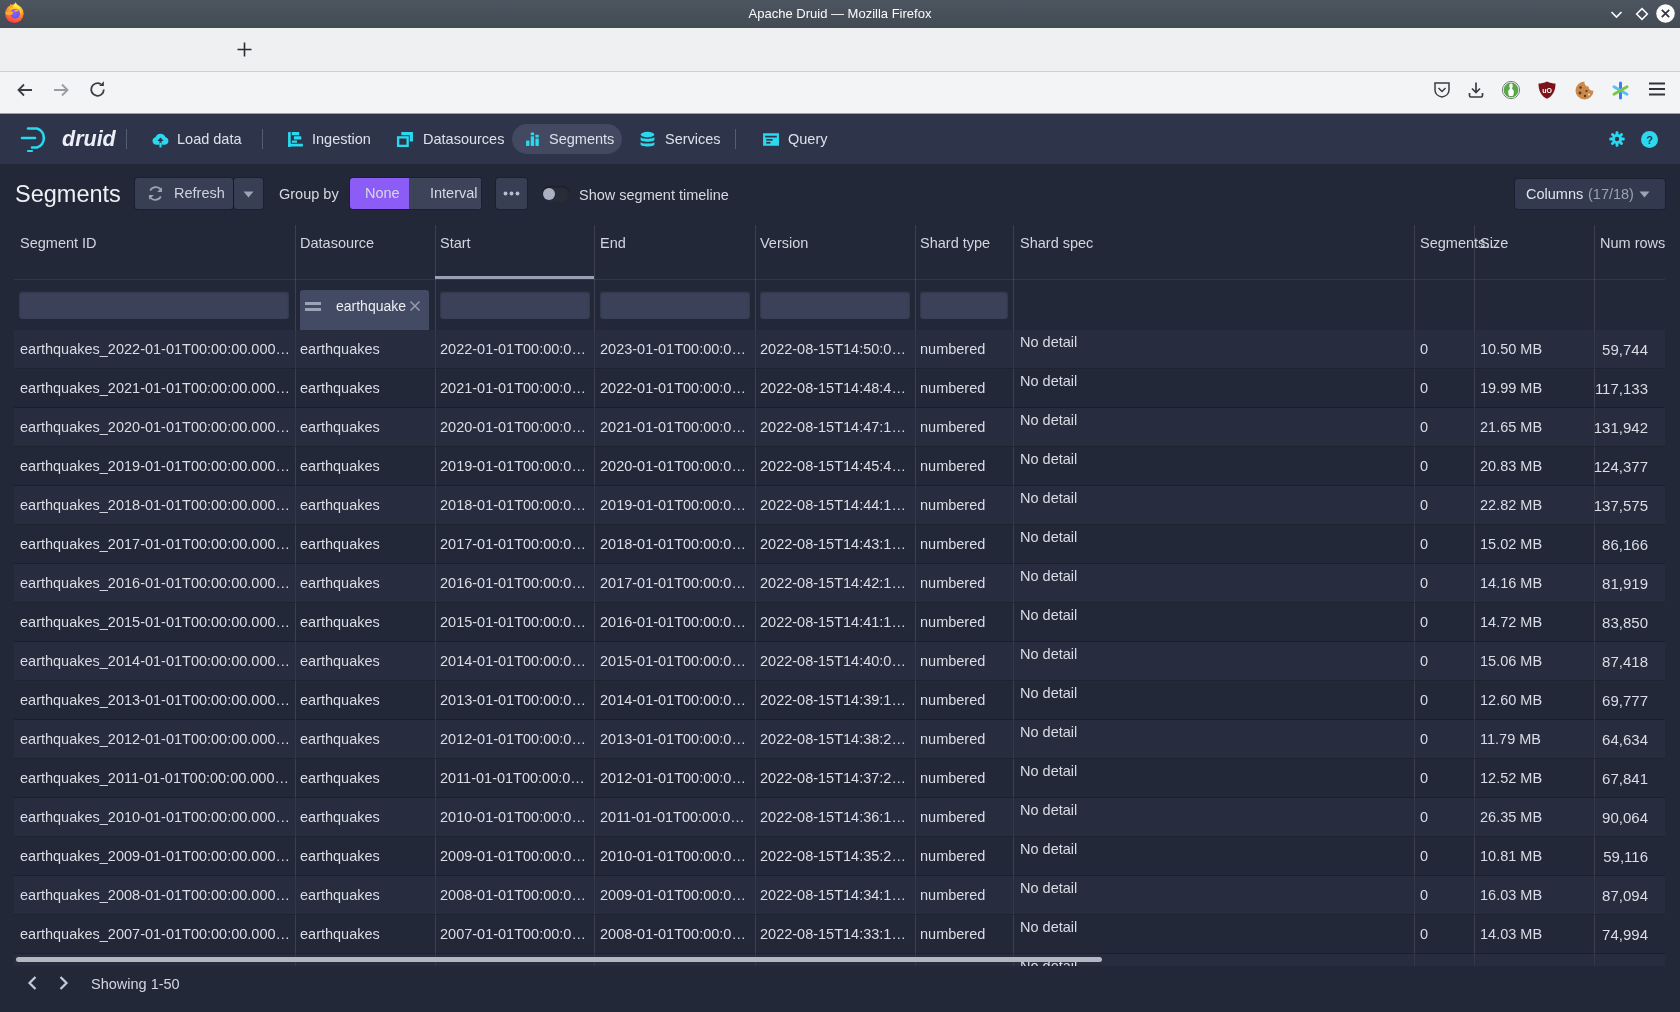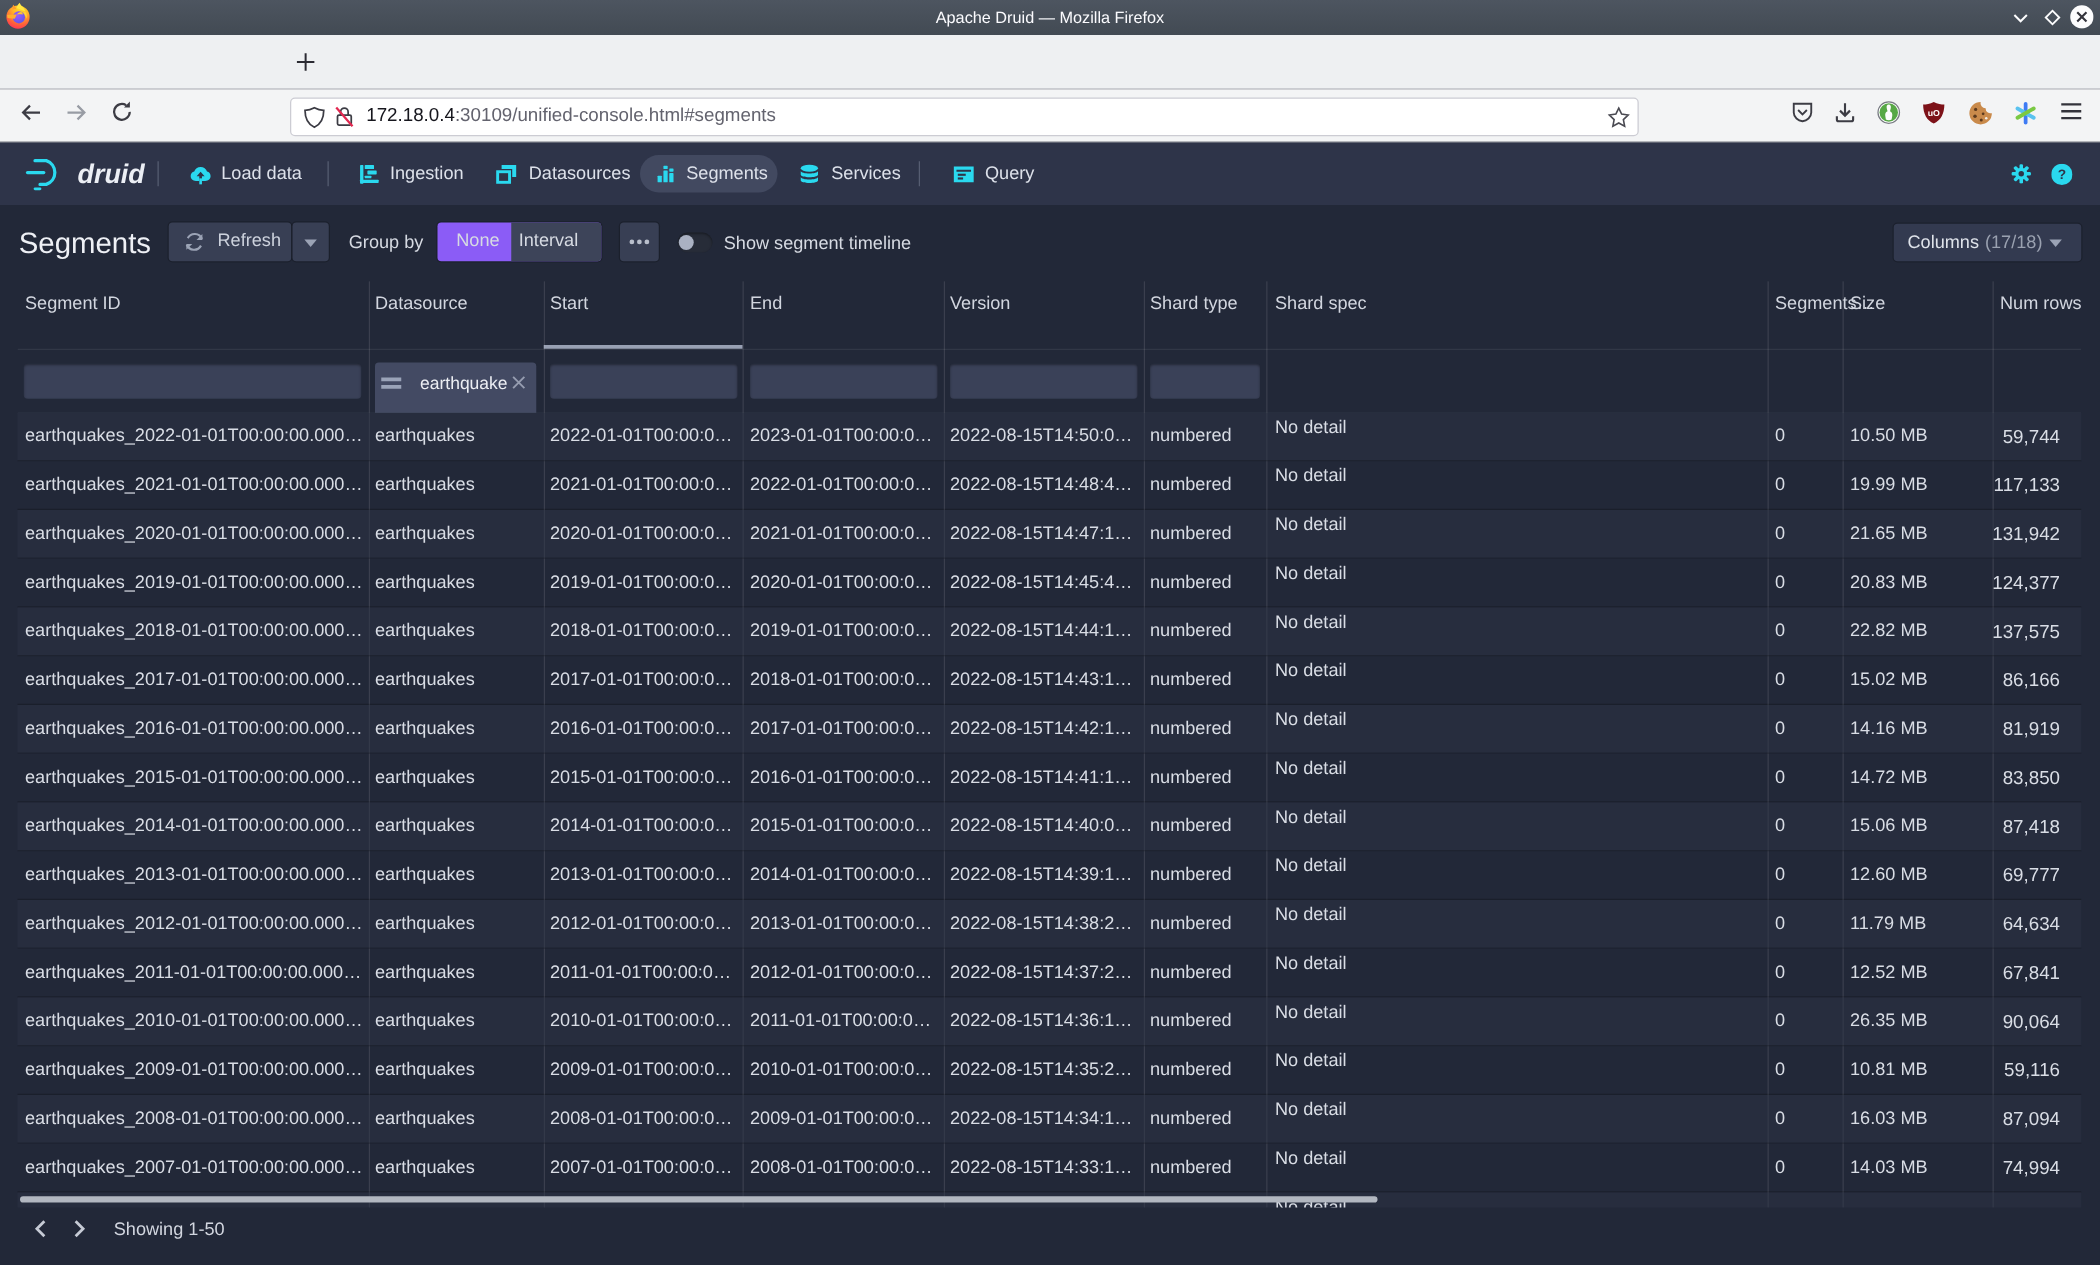--- a/index.html
+++ b/index.html
@@ -139,34 +139,20 @@
   <svg class="navic" style="left:15px" width="20" height="20" viewBox="0 0 20 20">
     <path d="M17 10 H4 M9 4.5 L3.5 10 L9 15.5" stroke="#3c3c44" stroke-width="1.8" fill="none"></path>
   </svg>
   <svg class="navic" style="left:51px" width="20" height="20" viewBox="0 0 20 20">
     <path d="M3 10 H16 M11 4.5 L16.5 10 L11 15.5" stroke="#989ca4" stroke-width="1.8" fill="none"></path>
   </svg>
   <svg class="navic" style="left:88px" width="19" height="19" viewBox="0 0 19 19">
     <path d="M15.8 9.5 A 6.3 6.3 0 1 1 12.9 4.2" stroke="#3c3c44" stroke-width="1.8" fill="none"></path>
     <path d="M15.9 1.2 L15.9 5.9 L11.2 5.9 Z" fill="#3c3c44"></path>
   </svg>
-  <div id="urlbox">
-    <svg class="abs" style="left:10px;top:6px" width="17" height="18" viewBox="0 0 17 18">
-      <path d="M8.5 1.2 C11 2.6 13.6 3.2 16 3.2 C16 9.5 13.5 14.5 8.5 16.8 C3.5 14.5 1 9.5 1 3.2 C3.4 3.2 6 2.6 8.5 1.2 Z" fill="none" stroke="#3c3c44" stroke-width="1.4"></path>
-    </svg>
-    <svg class="abs" style="left:34px;top:5px" width="17" height="19" viewBox="0 0 17 19">
-      <rect x="3" y="8" width="11" height="8" rx="1.2" fill="none" stroke="#3c3c44" stroke-width="1.4"></rect>
-      <path d="M5.5 8 V5.5 A 3 3 0 0 1 11.5 5.5 V8" fill="none" stroke="#3c3c44" stroke-width="1.4"></path>
-      <path d="M2 2 L15 17" stroke="#e22850" stroke-width="1.8"></path>
-    </svg>
-    <div id="urltext">172.18.0.4<span class="dim">:30109/unified-console.html#segments</span></div>
-    <svg class="abs" style="left:1053px;top:6px" width="18" height="18" viewBox="0 0 18 18">
-      <path d="M9 1.5 L11.3 6.3 L16.5 7 L12.7 10.7 L13.7 15.9 L9 13.4 L4.3 15.9 L5.3 10.7 L1.5 7 L6.7 6.3 Z" fill="none" stroke="#4a4a52" stroke-width="1.3"></path>
-    </svg>
-  </div>
   <svg class="navic" style="left:1432px" width="20" height="20" viewBox="0 0 20 20">
     <path d="M3 3 H17 V10 C17 14 13.5 16.5 10 17 C6.5 16.5 3 14 3 10 Z" fill="none" stroke="#3c3c44" stroke-width="1.5"></path>
     <path d="M6.5 8 L10 11.5 L13.5 8" fill="none" stroke="#3c3c44" stroke-width="1.5"></path>
   </svg>
   <svg class="navic" style="left:1466px" width="20" height="20" viewBox="0 0 20 20">
     <path d="M10 2.5 V12 M6 8.5 L10 12.5 L14 8.5" stroke="#3c3c44" stroke-width="1.7" fill="none"></path>
     <path d="M3.5 13 V15.5 A 1.5 1.5 0 0 0 5 17 H15 A 1.5 1.5 0 0 0 16.5 15.5 V13" stroke="#3c3c44" stroke-width="1.7" fill="none"></path>
   </svg>
   <svg class="navic" style="left:1501px" width="20" height="20" viewBox="0 0 20 20">
     <circle cx="10" cy="10" r="8.6" fill="#ffffff" stroke="#7a7d84" stroke-width="1"></circle>
@@ -278,21 +264,21 @@
 </div>
 <div class="btn" style="left:234px;width:29px">
   <svg class="abs" style="left:9px;top:13px" width="11" height="7" viewBox="0 0 11 7">
       <path d="M0.5 0.5 H10.5 L5.5 6.5 Z" fill="#9ba3b5"></path>
     </svg>
 </div>
 <div id="groupby">Group by</div>
 <div id="seg-group">
   <span style="left:15px">None</span>
   <div id="seg-int"></div>
-  <span style="left:65px">Interval</span>
+  <span style="left:80px">Interval</span>
 </div>
 <div class="btn" style="left:496px;width:31px">
   <svg class="abs" style="left:7px;top:13px" width="17" height="5" viewBox="0 0 17 5" fill="#b9bfcc">
     <circle cx="2.5" cy="2.5" r="1.9"></circle>
       <circle cx="8.5" cy="2.5" r="1.9"></circle>
       <circle cx="14.5" cy="2.5" r="1.9"></circle>
   </svg>
 </div>
 <div id="toggle">
     <div id="knob"></div>

